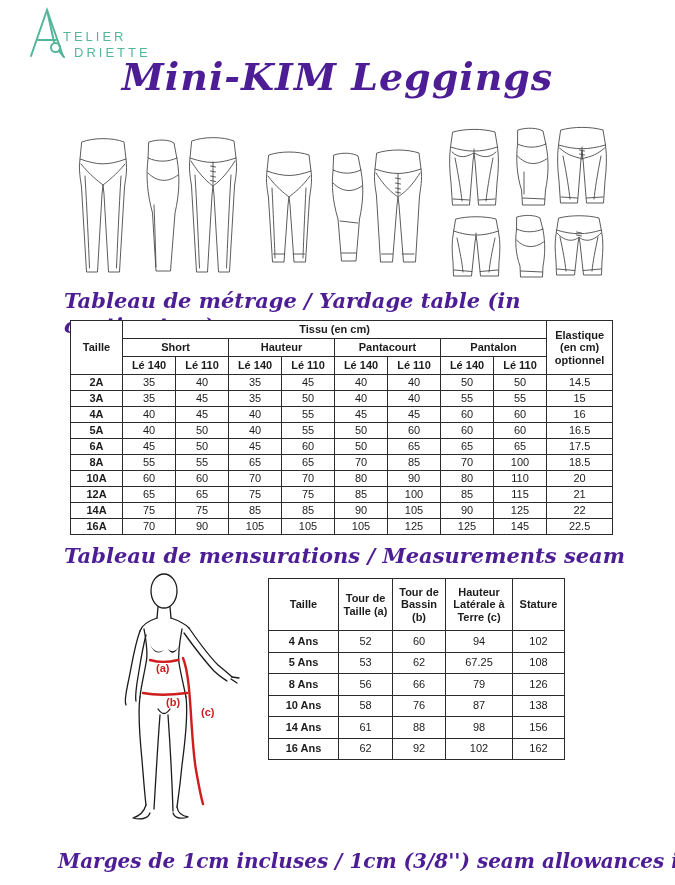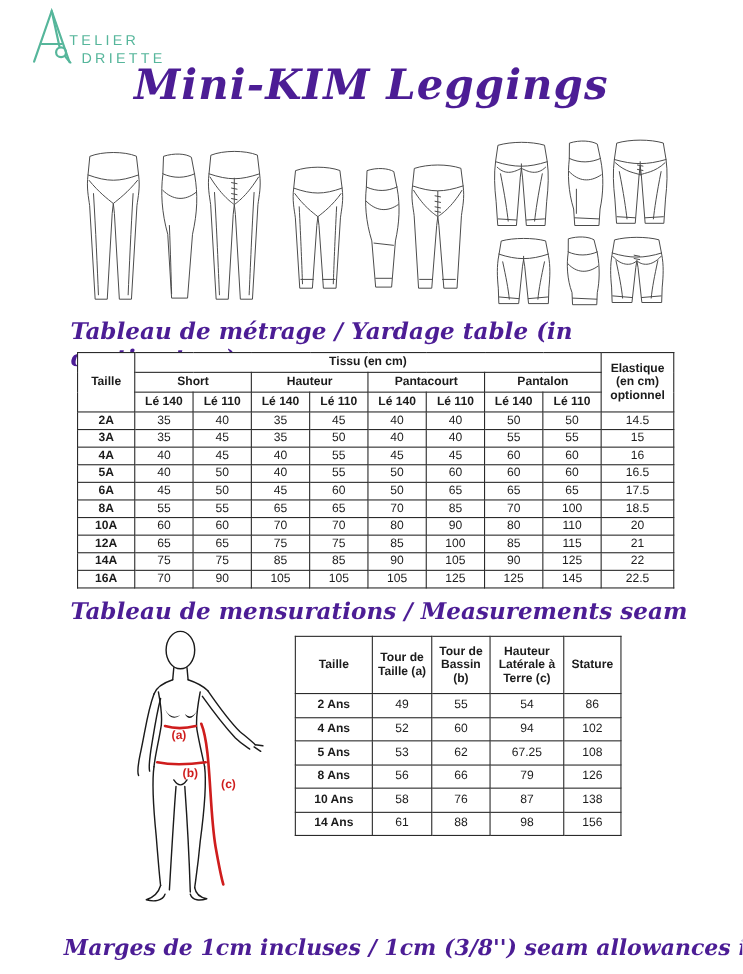--- a/index.html
+++ b/index.html
@@ -387,27 +387,20 @@
         <th>Tour de
 Bassin (b)</th>
         <th>Hauteur
 Latérale à
 Terre (c)</th>
         <th>Stature</th>
       </tr>
     </thead>
     <tbody id="measure-body">
         <tr>
-          <td class="size-col">2 Ans</td>
-          <td>49</td>
-          <td>55</td>
-          <td>54</td>
-          <td>86</td>
-        </tr>
-        <tr>
           <td class="size-col">4 Ans</td>
           <td>52</td>
           <td>60</td>
           <td>94</td>
           <td>102</td>
         </tr>
         <tr>
           <td class="size-col">5 Ans</td>
           <td>53</td>
           <td>62</td>
@@ -428,18 +421,25 @@
           <td>87</td>
           <td>138</td>
         </tr>
         <tr>
           <td class="size-col">14 Ans</td>
           <td>61</td>
           <td>88</td>
           <td>98</td>
           <td>156</td>
         </tr>
+        <tr>
+          <td class="size-col">16 Ans</td>
+          <td>62</td>
+          <td>92</td>
+          <td>102</td>
+          <td>162</td>
+        </tr>
       </tbody>
   </table>
 
   <div class="footer script">Marges de 1cm incluses / 1cm (3/8'') seam allowances included</div>
 
 </div>
 
 </body></html>

